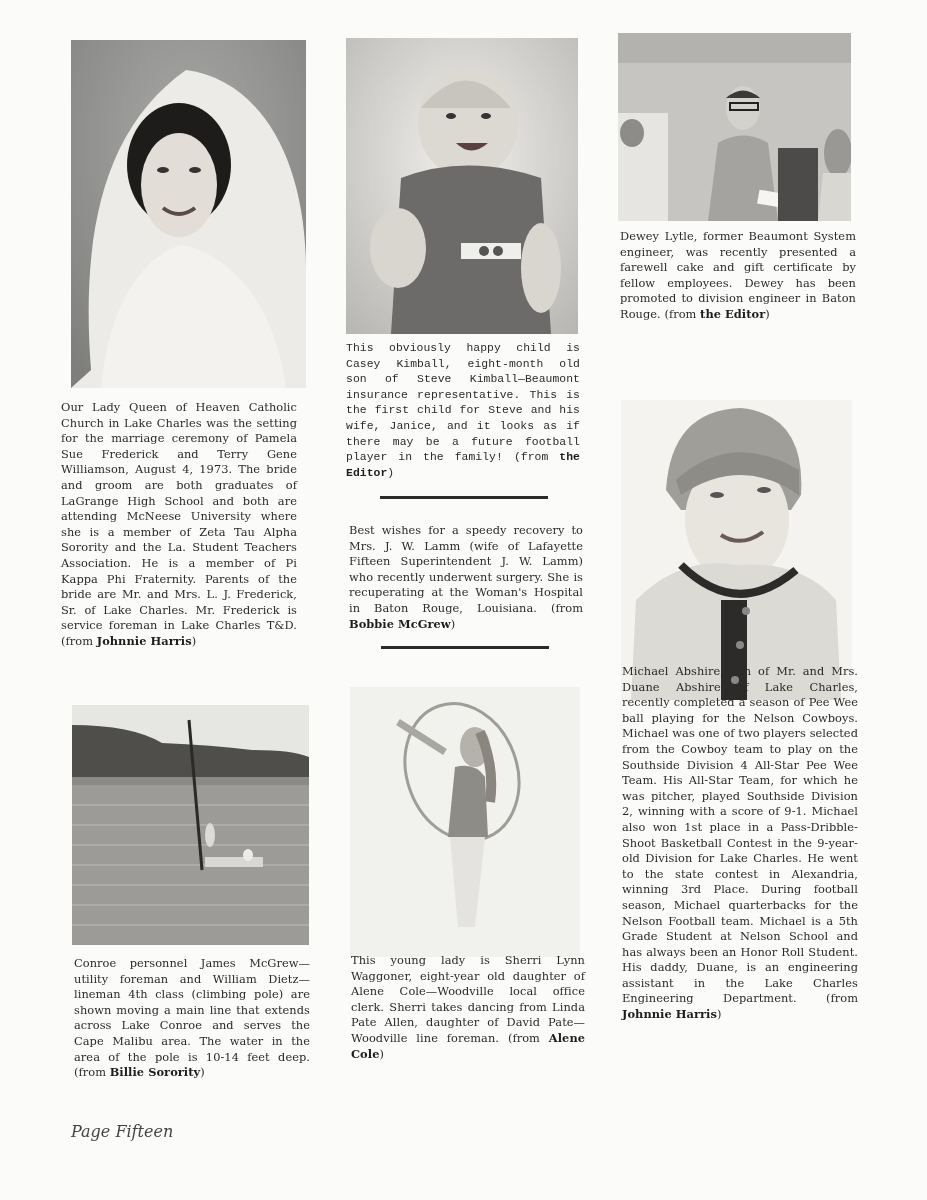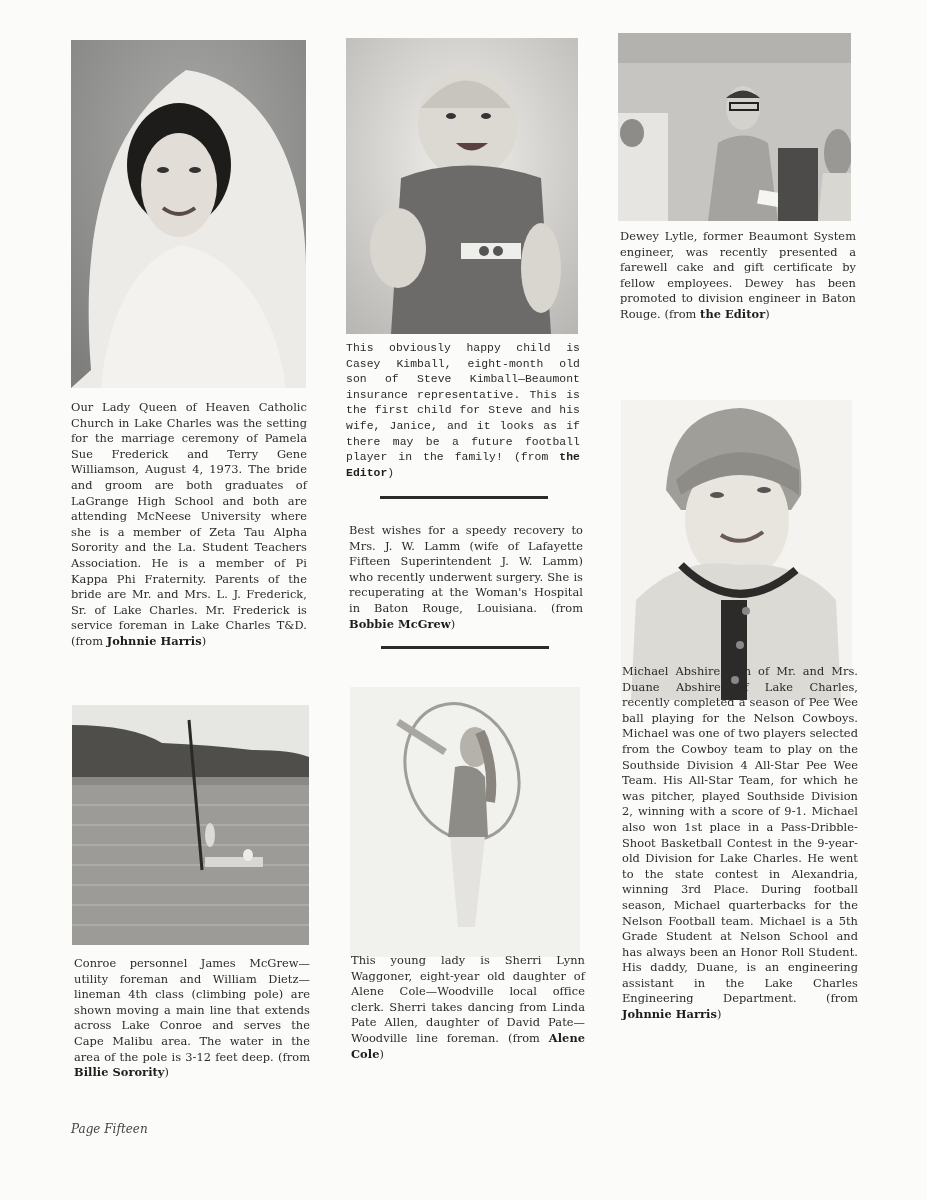--- a/index.html
+++ b/index.html
@@ -9,21 +9,21 @@
   }
   .photo { position: absolute; overflow: hidden; }
   .photo svg { width: 100%; height: 100%; display: block; }
   .cap {
     position: absolute; font-size: 11.4px; line-height: 15.6px; text-align: justify;
     color: #2b2b2b; letter-spacing: 0.05px;
   }
   .cap b { font-weight: bold; color: #1e1e1e; margin-top: 19px; }
   .rule { position: absolute; height: 3px; background: #2b2b2b; }
   .footer {
-    position: absolute; left: 71px; top: 1122px; font-style: italic; font-size: 12px; color: #444;
+    position: absolute; left: 71px; top: 1122px; font-style: italic; font-size: 16px; color: #444;
     font-family: "DejaVu Serif", serif;
   }
 </style>
 </head>
 <body>
 
 <div class="photo" style="left:71px;top:40px;width:235px;height:348px;">
   <svg viewBox="0 0 235 348" preserveAspectRatio="none">
     <defs>
       <radialGradient id="bg1" cx="0.5" cy="0.3" r="0.8">
@@ -34,21 +34,21 @@
     <rect width="235" height="348" fill="url(#bg1)"></rect>
     <path d="M20 330 C10 200 30 90 115 30 C190 40 235 120 235 230 L235 348 L0 348 Z" fill="#ecebe7"></path>
     <ellipse cx="108" cy="125" rx="52" ry="62" fill="#1e1c1b"></ellipse>
     <ellipse cx="108" cy="145" rx="38" ry="52" fill="#e2ddd6"></ellipse>
     <ellipse cx="92" cy="130" rx="6" ry="3" fill="#333"></ellipse>
     <ellipse cx="124" cy="130" rx="6" ry="3" fill="#333"></ellipse>
     <path d="M92 168 Q108 180 124 168" stroke="#5a4a45" stroke-width="4" fill="none"></path>
     <path d="M30 348 C40 240 90 210 110 205 C140 210 200 240 215 348 Z" fill="#f3f2ee"></path>
   </svg>
 </div>
-<div class="cap" style="left:71px;top:400px;width:236px;">
+<div class="cap" style="left:61px;top:400px;width:236px;">
   <span>Our Lady Queen of Heaven Catholic Church in Lake Charles was the setting for the marriage ceremony of Pamela Sue Frederick and Terry Gene Williamson, August 4, 1973. The bride and groom are both graduates of LaGrange High School and both are attending McNeese University where she is a member of Zeta Tau Alpha Sorority and the La. Student Teachers Association. He is a member of Pi Kappa Phi Fraternity. Parents of the bride are Mr. and Mrs. L. J. Frederick, Sr. of Lake Charles. Mr. Frederick is service foreman in Lake Charles T&amp;D.</span>
   <span>(from </span><b>Johnnie Harris</b><span>)</span>
 </div>
 
 <div class="photo" style="left:346px;top:38px;width:232px;height:296px;">
   <svg viewBox="0 0 232 296" preserveAspectRatio="none">
     <defs>
       <radialGradient id="bg2" cx="0.5" cy="0.4" r="0.8">
           <stop offset="0" stop-color="#f0efec"></stop>
           <stop offset="1" stop-color="#b5b4b1"></stop>
@@ -138,21 +138,21 @@
         <line x1="0" y1="200" x2="237" y2="200"></line>
       <line x1="0" y1="220" x2="237" y2="220"></line>
     </g>
     <line x1="117" y1="15" x2="130" y2="165" stroke="#2a2a28" stroke-width="3"></line>
     <rect x="133" y="152" width="58" height="10" fill="#d8d7d3"></rect>
     <ellipse cx="176" cy="150" rx="5" ry="6" fill="#ececea"></ellipse>
     <ellipse cx="138" cy="130" rx="5" ry="12" fill="#dcdbd7"></ellipse>
   </svg>
 </div>
 <div class="cap" style="left:74px;top:956px;width:236px;">
-  <span>Conroe personnel James McGrew—utility foreman and William Dietz—lineman 4th class (climbing pole) are shown moving a main line that extends across Lake Conroe and serves the Cape Malibu area. The water in the area of the pole is 3-12 feet deep.</span>
+  <span>Conroe personnel James McGrew—utility foreman and William Dietz—lineman 4th class (climbing pole) are shown moving a main line that extends across Lake Conroe and serves the Cape Malibu area. The water in the area of the pole is 10-14 feet deep.</span>
   <span>(from </span><b>Billie Sorority</b><span>)</span>
 </div>
 
 <div class="photo" style="left:350px;top:687px;width:230px;height:270px;">
   <svg viewBox="0 0 230 270" preserveAspectRatio="none">
     <rect width="230" height="270" fill="#f1f1ee"></rect>
     <ellipse cx="112" cy="85" rx="55" ry="70" transform="rotate(-20 112 85)" fill="none" stroke="#9f9d98" stroke-width="3"></ellipse>
     <path d="M48 35 L95 65" stroke="#a9a7a2" stroke-width="7"></path>
     <ellipse cx="125" cy="60" rx="15" ry="20" fill="#b5b2ac"></ellipse>
     <path d="M130 45 Q145 80 140 115" stroke="#8a857e" stroke-width="10" fill="none"></path>

